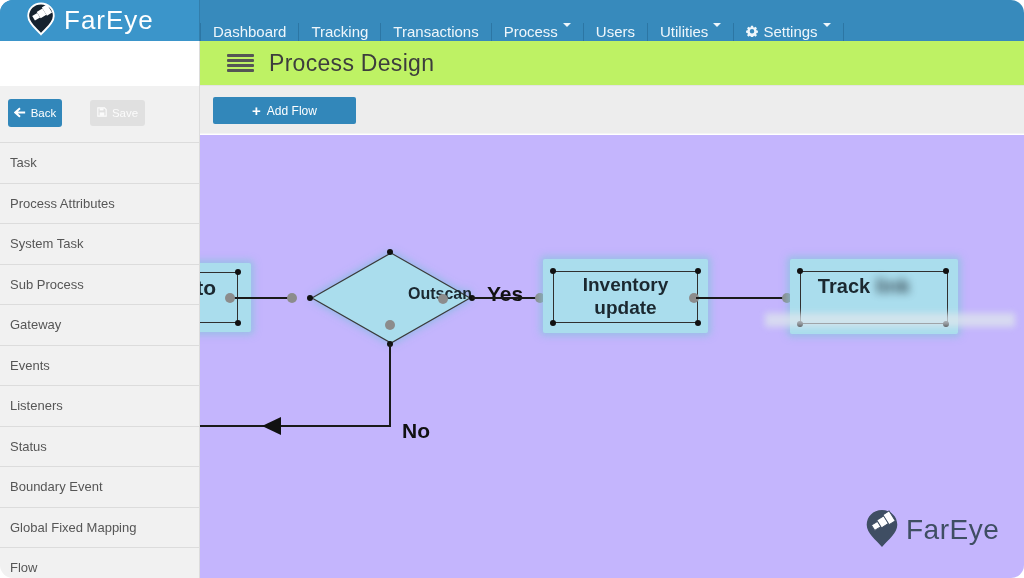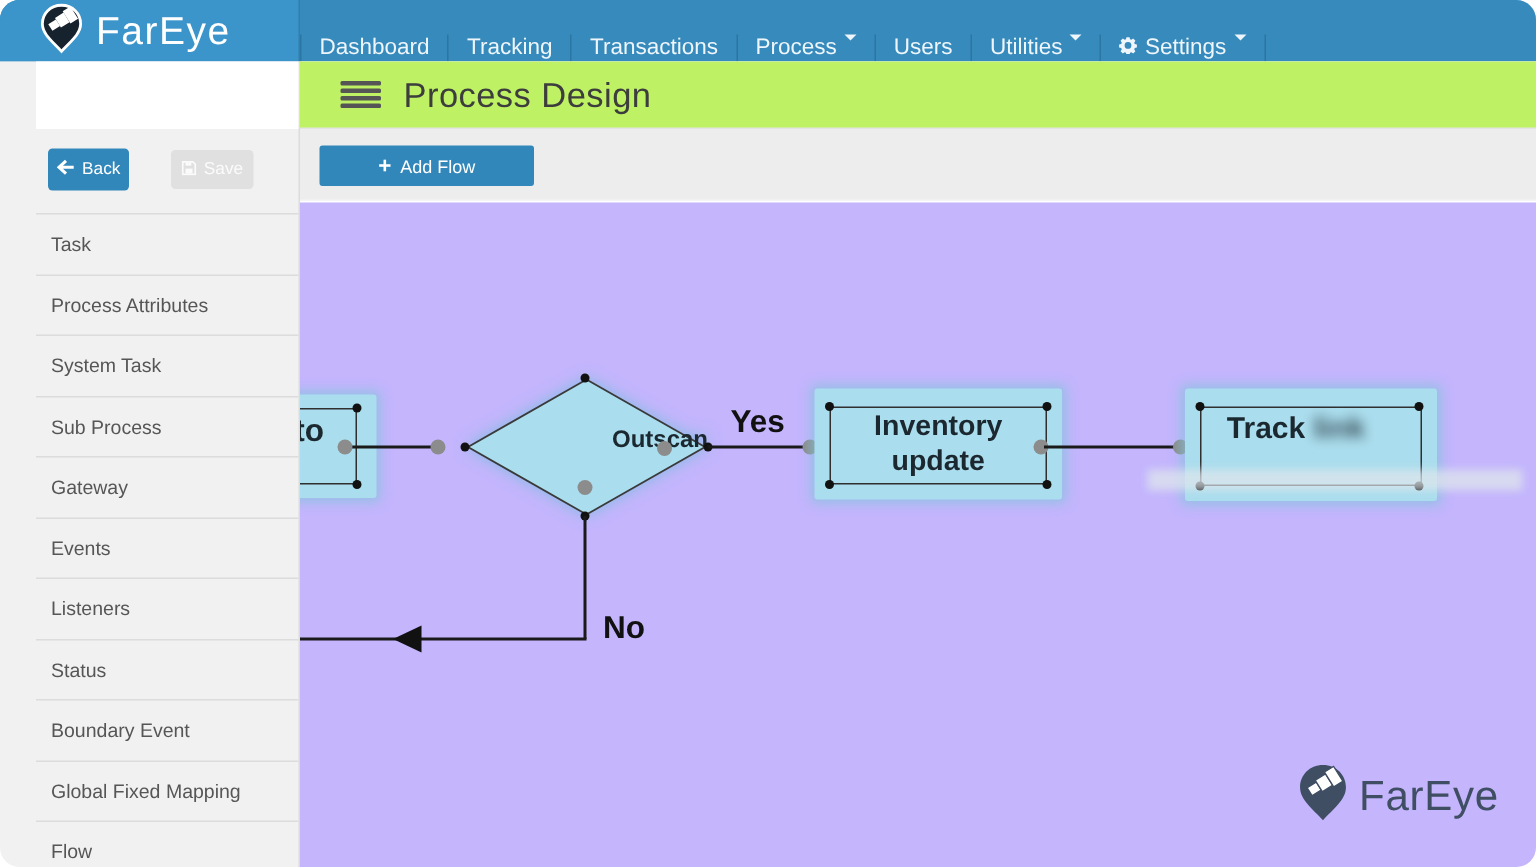--- a/index.html
+++ b/index.html
@@ -10,21 +10,21 @@
   
   #topbar { position:absolute; left:0; top:0; width:1024px; height:41px; background:#378abc; display:flex; }
   #brand { width:200px; height:41px; background:#3b95ca; display:flex; align-items:center; padding-left:26px; border-right:1px solid rgba(0,0,0,.15); }
   #brand .brand-text { color:#fff; font-size:26px; font-weight:500; letter-spacing:1px; margin-left:8px; }
   #nav { display:flex; height:41px; align-items:stretch; }
   .nav-item { display:flex; align-items:flex-start; gap:5px; padding:0 12px; color:#eef6fb; font-size:15px; border-right:1px solid rgba(10,60,90,.25); cursor:pointer;margin-top:23px; }
   .nav-item:first-child { border-left:1px solid rgba(10,60,90,.25); }
   .caret { width:0; height:0; border-left:4px solid transparent; border-right:4px solid transparent; border-top:4px solid #eef6fb; display:inline-block; }
 
   
-  #sidebar { position:absolute; left:0; top:41px; width:200px; height:537px; background:#f1f1f1; border-right:1px solid #dcdcdc;padding-left:24px; }
+  #sidebar { position:absolute; left:0; top:41px; width:200px; height:537px; background:#f1f1f1; border-right:1px solid #dcdcdc; }
   #sidebar .white-gap { height:45px; background:#fff; }
   #sidebar .btn-row { height:56px; position:relative; }
   .btn { position:absolute; top:13px; height:28px; border-radius:3px; font-size:11.5px; display:flex; align-items:center; justify-content:center; gap:5px; cursor:pointer; border:none; }
   #back-btn { left:8px; width:54px; background:#3287ba; color:#fff; }
   #save-btn { left:90px; width:55px; height:26px; top:14px; background:#e0e0e0; color:#fbfbfb; }
   .side-item { height:40.5px; border-top:1px solid #dcdcdc; display:flex; align-items:center; padding-left:10px; font-size:13px; color:#565656; cursor:pointer; }
 
   
   #main { position:absolute; left:200px; top:41px; width:824px; height:537px; background:#fff; }
   #main-header { height:45px; background:#bef264; border-bottom:1px solid #e3e3e3; display:flex; align-items:center; padding-left:27px; gap:15px; }
@@ -37,21 +37,21 @@
 
   
   #canvas { position:absolute; left:0; top:94px; width:824px; height:443px; background:#c4b5fd; overflow:hidden; }
   .node-box { position:absolute; background:#aadded; border-radius:2px; box-shadow:0 0 7px 3px rgba(130,195,220,.65); }
   .sel-rect { position:absolute; border:1px solid #2f2f2f; }
   .handle { position:absolute; width:6px; height:6px; background:#111; border-radius:50%; }
   .anchor { position:absolute; width:10px; height:10px; background:#8c8c8c; border-radius:50%; }
   .edge-h { position:absolute; height:2px; background:#1a1a1a; }
   .edge-v { position:absolute; width:2px; background:#1a1a1a; }
   .node-label { position:absolute; color:#1b2830; font-weight:600; text-align:center; }
-  .edge-label { position:absolute; color:#111; font-size:21px; font-weight:600; }
+  .edge-label { position:absolute; color:#111; font-size:21px; font-weight:600;margin-top:12px; }
   .blurred { filter:blur(4px); opacity:.8; }
   #arrow-left { position:absolute; width:0; height:0; border-top:9px solid transparent; border-bottom:9px solid transparent; border-right:19px solid #111; }
   #blur-streak { position:absolute; background:rgba(222,230,236,.75); filter:blur(3px); }
   #diamond-wrap { position:absolute; left:110px; top:117px; width:162px; height:92px; filter:drop-shadow(0 0 5px rgba(120,190,220,.9)); }
 
   
   #watermark { position:absolute; left:664px; top:372px; display:flex; align-items:center; gap:6px; }
   #watermark .wm-text { font-size:28px; color:#3f4e63; font-weight:500; letter-spacing:.5px; }
 </style>
 </head>

